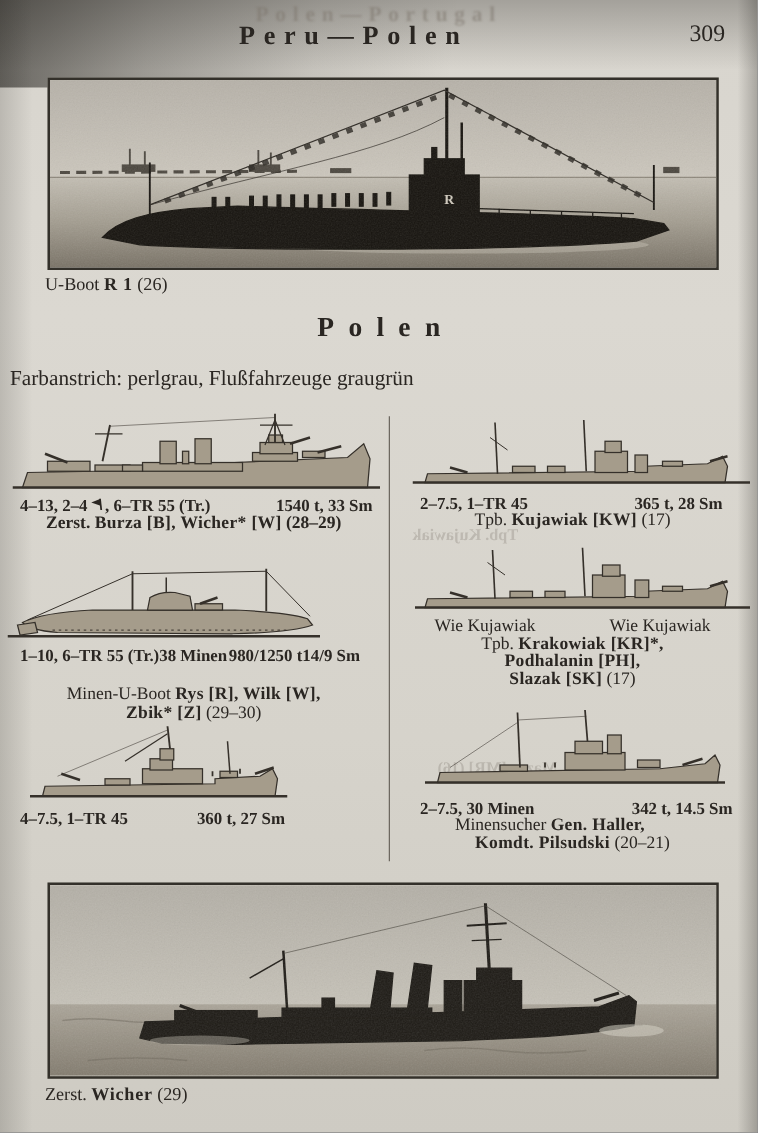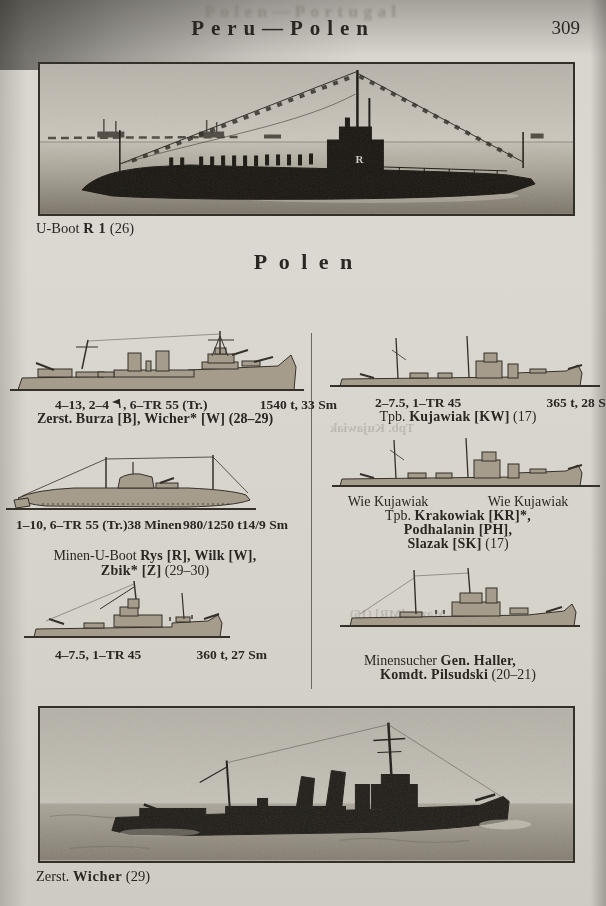--- a/index.html
+++ b/index.html
@@ -30,21 +30,21 @@
   .caption b { letter-spacing:.04em; }
   .caption-top { top:220px; }
   .caption-bottom { top:868px; }
   .section-title { position:absolute; top:249px; left:0; right:0; text-align:center;
     font-size:22px; font-weight:700; letter-spacing:.52em; text-indent:.52em; }
   .paint-note { position:absolute; top:293px; left:8px; font-size:17px; }
   .divider { position:absolute; left:311px; top:333px; width:1px; height:356px; background:#6d6860; }
   .sil { position:absolute; }
   .sil svg { display:block; width:100%; height:100%; }
   .specrow { position:absolute; display:flex; justify-content:space-between;
-    font-size:13.5px; font-weight:700; white-space:nowrap;margin-left:39px; }
+    font-size:13.5px; font-weight:700; white-space:nowrap; }
   .speccol { position:absolute; display:flex; justify-content:space-between;
     font-size:13.5px; font-weight:700; }
   .speccol .c { display:flex; line-height:15px; }
   .nameline { position:absolute; text-align:center; font-size:14px; white-space:nowrap; }
   .nameline b { letter-spacing:.02em; }
   .flak { display:inline-block; vertical-align:baseline; margin:0 1px; }
   .wie-row { position:absolute; display:flex; justify-content:space-around; font-size:14px; }
 </style>
 </head>
 <body>
@@ -144,20 +144,21 @@
       <rect width="534" height="150" filter="url(#g1)" opacity=".13"></rect>
     </svg>
   </div>
   <div class="caption caption-top">
     <span>U-Boot</span>
     <b>R 1</b>
     <span>(26)</span>
   </div>
 
   <div class="section-title">Polen</div>
+  <div class="paint-note">Farbanstrich: perlgrau, Flußfahrzeuge graugrün</div>
 
   <div class="divider"></div>
 
   <div class="sil" style="left:10px;top:330px;width:294px;height:66px;">
     <svg viewBox="0 0 294 66">
       <g stroke="#35302a" stroke-width="1" fill="#a59c8b">
         <path d="M8,60 L12,48 L178,45 L178,40 L268,36 L281,25 L286,37 L284,60 Z"></path>
         <rect x="28" y="39" width="34" height="8"></rect>
         <rect x="66" y="42" width="28" height="5"></rect>
         <rect x="104" y="40" width="80" height="7"></rect>
@@ -346,20 +347,24 @@
       <g stroke="#35302a" fill="none">
         <line x1="76" y1="46" x2="74" y2="2" stroke-width="1.4"></line>
         <line x1="130" y1="25" x2="128" y2="0" stroke-width="1.4"></line>
         <line x1="74" y1="8" x2="129" y2="5" stroke-width=".6" opacity=".7"></line>
         <line x1="74" y1="10" x2="20" y2="46" stroke-width=".6" opacity=".7"></line>
         <line x1="206" y1="44" x2="222" y2="39" stroke-width="2"></line>
         <path d="M96,46 L96,42 M104,46 L104,42" stroke-width="1.4"></path>
         <line x1="0" y1="58" x2="240" y2="58" stroke-width="2"></line>
       </g>
     </svg>
+  </div>
+  <div class="specrow" style="left:336px;top:639px;width:250px;">
+    <span>2–7.5, 30 Minen</span>
+    <span>342 t, 14.5 Sm</span>
   </div>
   <div class="nameline" style="left:300px;top:653px;width:280px;">
     <span>Minensucher</span>
     <b>Gen. Haller,</b>
   </div>
   <div class="nameline" style="left:318px;top:667px;width:280px;">
     <b>Komdt. Pilsudski</b>
     <span>(20–21)</span>
   </div>
 

